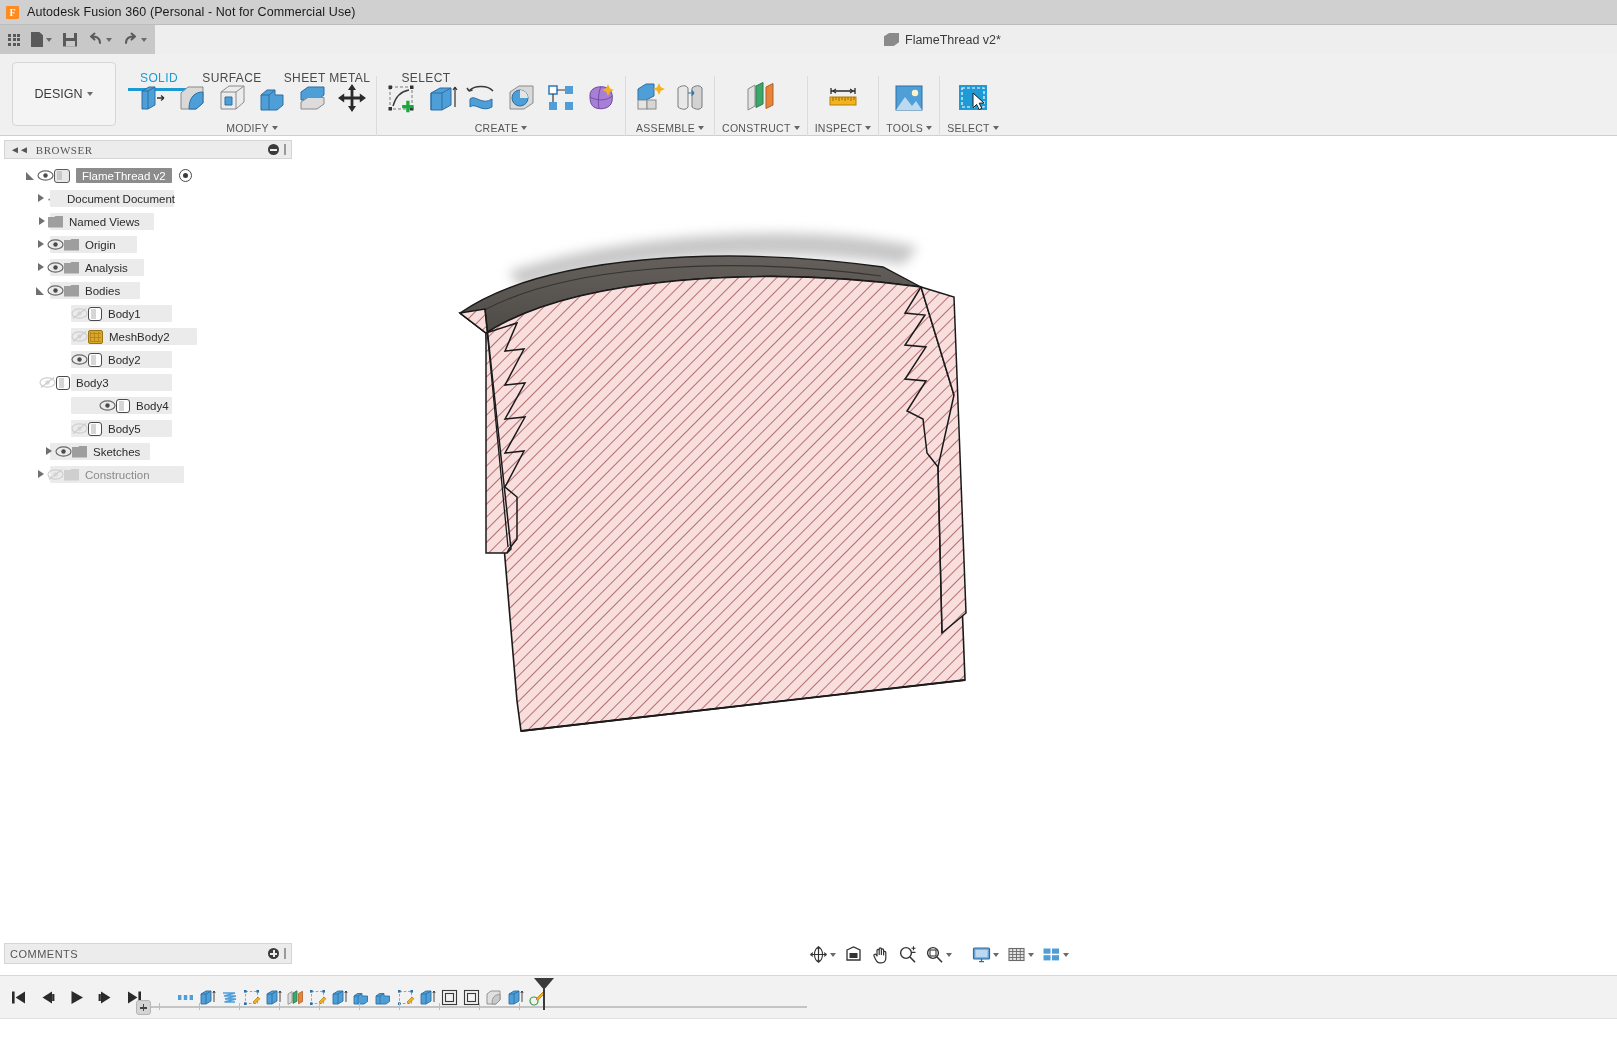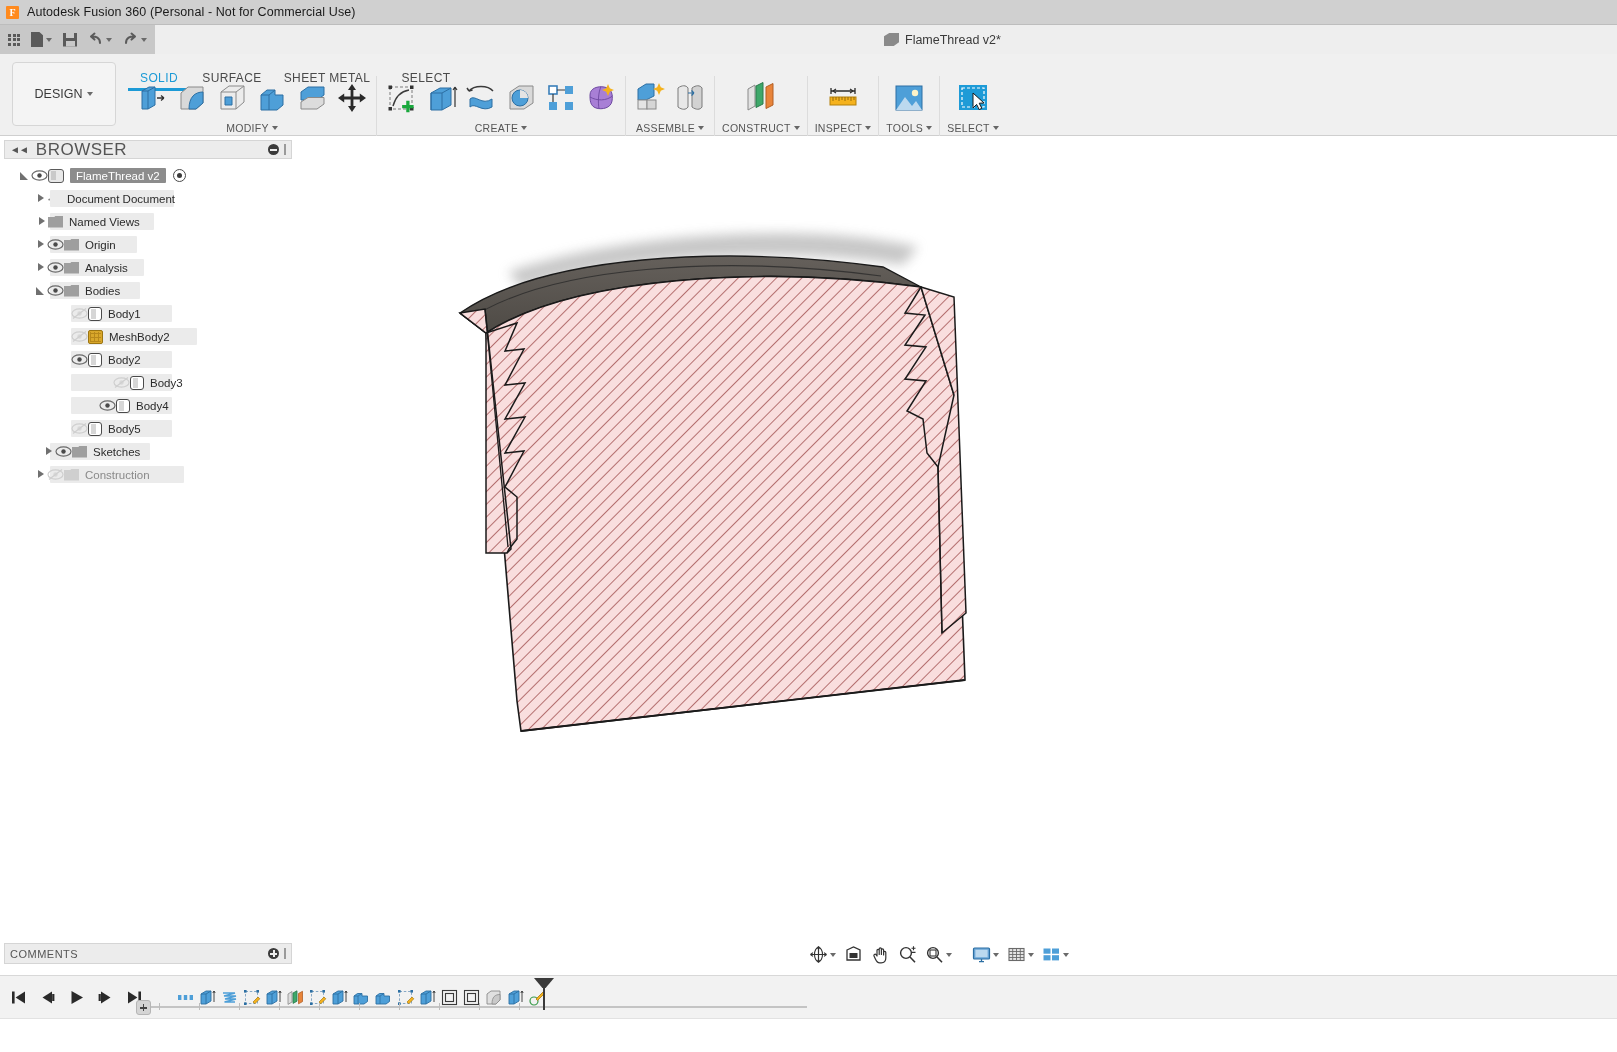--- a/index.html
+++ b/index.html
@@ -81,21 +81,21 @@
   .ricons { display:flex; align-items:center; gap:6px; height:42px; padding-top:2px; }
   .rlabel { font-size:10.5px; color:#555; letter-spacing:.3px; display:flex; align-items:center; gap:3px; padding-bottom:2px; }
   .rlabel .caret { border-top-color:#666; }
   .ricon { width:34px; height:34px; cursor:pointer; position:relative; }
   .browser-hdr {
     position:absolute; left:4px; top:140px; width:288px; height:19px;
     background:#ececec; border:1px solid #d5d5d5;
     display:flex; align-items:center; padding:0 5px; gap:8px;
   }
   .collapse-ic { font-size:10px; color:#555; letter-spacing:-1px; }
-  .browser-title { font-size:17px; color:#555; letter-spacing:.5px; }
+  .browser-title { font-size:11px; color:#555; letter-spacing:.5px;font-family:Liberation Serif, serif; }
   .hdr-right { margin-left:auto; display:flex; align-items:center; gap:5px; }
   .dot-btn { width:11px;height:11px;border-radius:50%;background:#3a3a3a;position:relative;cursor:pointer;}
   .dot-btn::after{content:"";position:absolute;left:2px;top:4.5px;width:7px;height:2px;background:#ececec;}
   .grip { width:2px;height:11px;border-left:1px solid #9a9a9a;border-right:1px solid #9a9a9a;}
 
   .tree { position:absolute; left:0; top:164px; width:292px; }
   .trow {
     display:flex; align-items:center; height:23px; font-size:11.5px; color:#2b2b2b;
     cursor:pointer; position:relative;
   }
@@ -456,21 +456,21 @@
     <span class="collapse-ic">◄◄</span>
     <span class="browser-title">BROWSER</span>
     <span class="hdr-right">
       <span class="dot-btn"></span>
       <span class="grip"></span>
     </span>
   </div>
 
   <div class="tree">
 
-    <div class="trow root" style="padding-left:18px">
+    <div class="trow root" style="padding-left:24px">
       <span class="twist open"></span>
       <span class="eye">
         <svg viewBox="0 0 17 13">
             <ellipse cx="8.5" cy="6.5" rx="7.5" ry="4.6" fill="none" stroke="#6a6a6a" stroke-width="1.2"></ellipse>
             <circle cx="8.5" cy="6.5" r="2.2" fill="#4a4a4a"></circle>
           </svg>
       </span>
       <span class="rootic"></span>
       <span class="tlabel">FlameThread v2</span>
       <span class="radio"></span>
@@ -565,21 +565,21 @@
       <span class="eye">
         <svg viewBox="0 0 17 13">
             <ellipse cx="8.5" cy="6.5" rx="7.5" ry="4.6" fill="none" stroke="#6a6a6a" stroke-width="1.2"></ellipse>
             <circle cx="8.5" cy="6.5" r="2.2" fill="#4a4a4a"></circle>
           </svg>
       </span>
       <span class="bodyic"></span>
       <span class="tlabel">Body2</span>
     </div>
 
-    <div class="trow" style="padding-left:113px">
+    <div class="trow" style="padding-left:39px">
       <span class="hl" style="left:71px;right:120px"></span>
       <span class="eye">
         <svg viewBox="0 0 17 13">
             <ellipse cx="8.5" cy="6.5" rx="7.5" ry="4.6" fill="none" stroke="#cfcfcf" stroke-width="1.2"></ellipse>
             <circle cx="8.5" cy="6.5" r="2.2" fill="#d8d8d8"></circle>
             <path d="M2 11.5 L15 1.5" stroke="#cfcfcf" stroke-width="1.3"></path>
           </svg>
       </span>
       <span class="bodyic"></span>
       <span class="tlabel">Body3</span>

